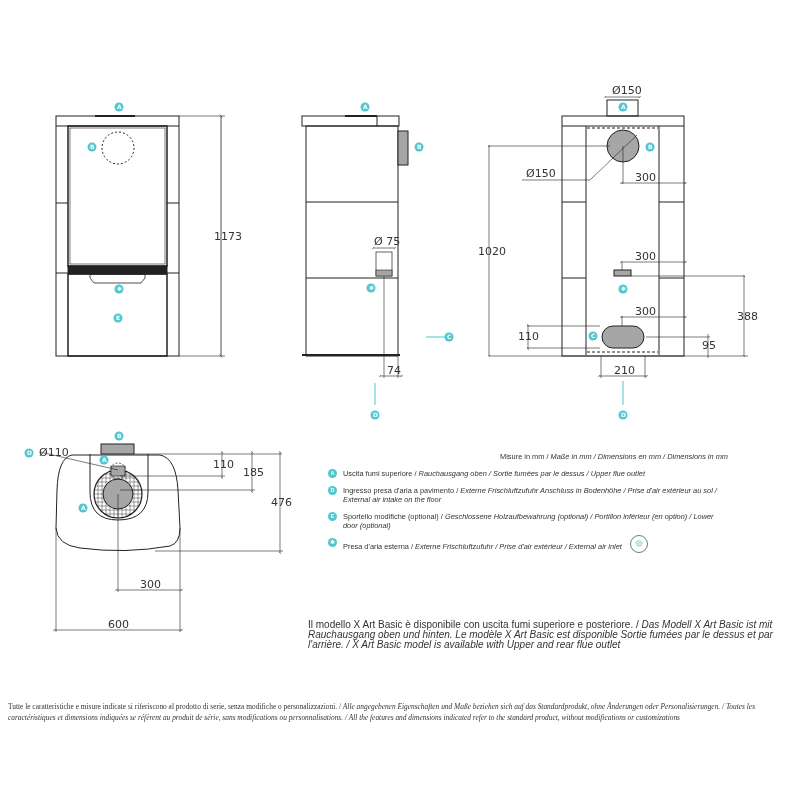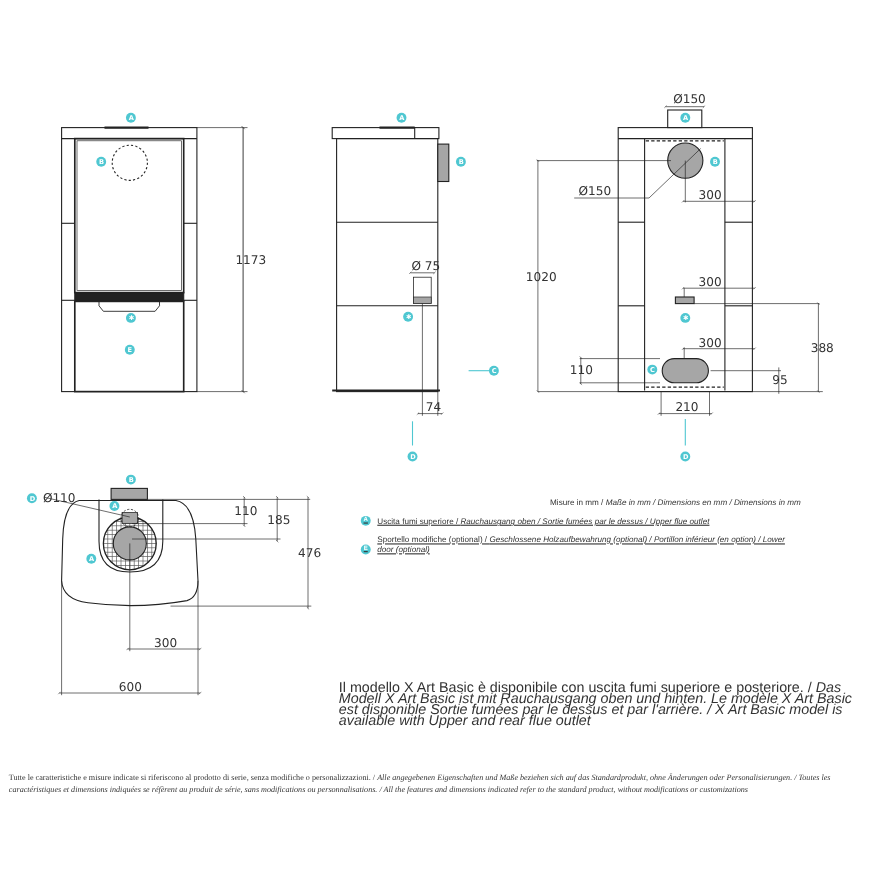--- a/index.html
+++ b/index.html
@@ -2,25 +2,25 @@
 <html><head>
 <meta charset="utf-8">
 <style>
   html, body { margin:0; padding:0; background:#ffffff; }
   body { width:800px; height:800px; position:relative; overflow:hidden; font-family:"Liberation Sans", sans-serif; color:#222; }
   svg.drawing { position:absolute; left:0; top:0; width:800px; height:800px; }
   .dim { font-family:"DejaVu Sans", sans-serif; font-size:11px; fill:#333; }
   .badge-txt { font-family:"DejaVu Sans", sans-serif; font-size:6px; fill:#fff; font-weight:bold; }
   .legend { position:absolute; left:308px; top:452px; width:420px; font-size:7.4px; line-height:9px; color:#333; }
   .legend .units { margin-bottom:8px;text-align:right; }
-  .legend .row { display:flex; align-items:flex-end; margin-bottom:8px; padding-left:20px;text-decoration:underline; }
+  .legend .row { display:flex; align-items:flex-start; margin-bottom:8px; padding-left:20px; }
   .legend .dot { width:9px; height:9px; border-radius:50%; background:#4fc7d1; color:#fff; font-size:5.5px; font-weight:bold; text-align:center; line-height:9px; flex:0 0 9px; margin-right:6px; margin-top:0px; }
   .legend i { font-style:italic; }
   .legend .inlet-logo { display:inline-block; width:16px; height:16px; border:1px solid #777; border-radius:50%; vertical-align:middle; margin-left:8px; position:relative; top:-3px; background:radial-gradient(circle at 50% 45%, #bfe6ec 0 30%, #fff 31%); }
-  .availability { position:absolute; left:308px; top:620px; width:480px; font-size:13px; line-height:10px; color:#333; }
+  .availability { position:absolute; left:308px; top:620px; width:480px; font-size:10px; line-height:10px; color:#333; }
   .footer { position:absolute; left:8px; top:701px; width:784px; font-size:7.4px; line-height:11px; color:#333;font-family:Liberation Serif, serif; }
 </style>
 </head>
 <body>
 
 <svg class="drawing" viewBox="0 0 800 800" xmlns="http://www.w3.org/2000/svg">
   <defs>
     <marker id="tick" viewBox="0 0 10 10" refX="5" refY="5" markerWidth="6" markerHeight="6" orient="auto">
       <line x1="2" y1="8" x2="8" y2="2" stroke="#222" stroke-width="1.2"></line>
     </marker>
@@ -196,20 +196,28 @@
   </g>
 </svg>
 
 <div class="legend">
   <div class="units"><span>Misure in mm / </span><i>Maße in mm / Dimensions en mm / Dimensions in mm</i></div>
   <div class="row">
     <span class="dot">A</span>
     <span><span>Uscita fumi superiore / </span><i>Rauchausgang oben  / Sortie fumées par le dessus / Upper flue outlet</i></span>
   </div>
   <div class="row">
+    <span class="dot">D</span>
+    <span><span>Ingresso presa d'aria a pavimento / </span><i>Externe Frischluftzufuhr Anschluss in Bodenhöhe / Prise d'air extérieur au sol  / External air intake on the floor</i></span>
+  </div>
+  <div class="row">
     <span class="dot">E</span>
     <span><span>Sportello modifiche (optional) / </span><i>Geschlossene Holzaufbewahrung (optional) / Portillon inférieur (en option) / Lower door (optional)</i></span>
   </div>
+  <div class="row">
+    <span class="dot">✱</span>
+    <span><span>Presa d'aria esterna / </span><i>Externe Frischluftzufuhr / Prise d'air extérieur / External air inlet</i><span class="inlet-logo"></span></span>
+  </div>
 </div>
 
 <div class="availability"><span>Il modello X Art Basic è disponibile con uscita fumi superiore e posteriore. / </span><i>Das Modell X Art Basic ist mit Rauchausgang oben und hinten. Le modèle X Art Basic est disponible Sortie fumées par le dessus et par l'arrière. / X Art Basic model is available with Upper and rear flue outlet</i></div>
 
 <div class="footer"><span>Tutte le caratteristiche e misure indicate si riferiscono al prodotto di serie, senza modifiche o personalizzazioni. / </span><i>Alle angegebenen Eigenschaften und Maße beziehen sich auf das Standardprodukt, ohne Änderungen oder Personalisierungen. / Toutes les caractéristiques et dimensions indiquées se réfèrent au produit de série, sans modifications ou personnalisations. / All the features and dimensions indicated refer to the standard product, without modifications or customizations</i></div>
 
 </body></html>

